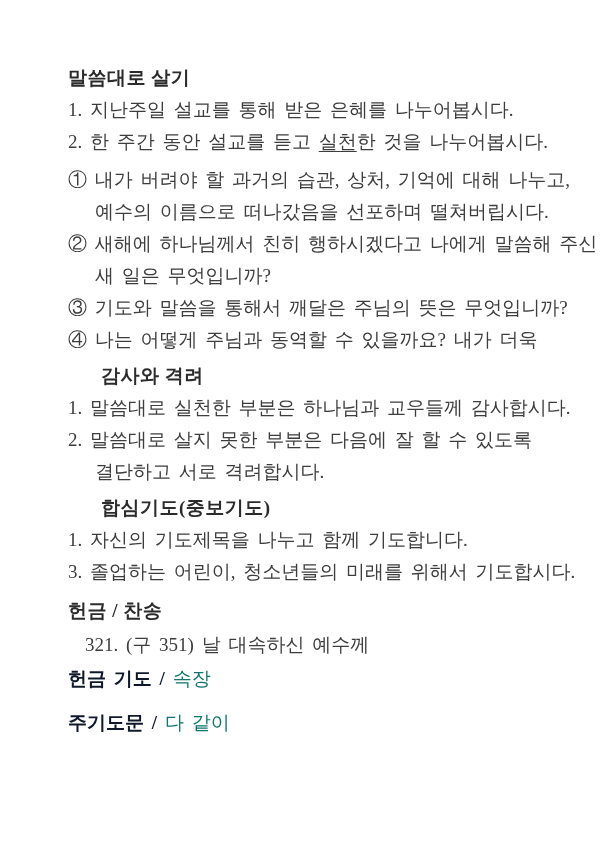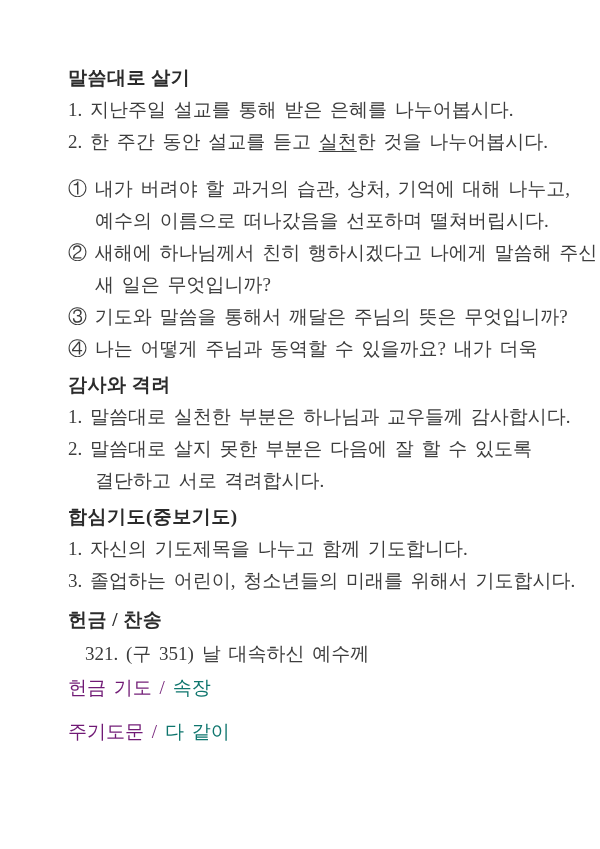--- a/index.html
+++ b/index.html
@@ -30,32 +30,32 @@
     white-space: nowrap;
   }
   .line {
     font-size: 19px;
     line-height: 32px;
     word-spacing: 3px;
     white-space: nowrap;
   }
   .indent { padding-left: 27px; }
   .hymn-indent { padding-left: 17px; }
-  .circled-start { margin-top: 15px; }
-  .sec-gap { margin-top: 4px; }
+  .circled-start { margin-top: 6px; }
+  .sec-gap { margin-top: 4px; margin-left: 33px; }
   .offering-gap { margin-top: 6px; }
   .lords-gap { margin-top: 10px; }
   .tall { line-height: 34px; }
   .u {
     text-decoration: underline;
     text-underline-offset: 3px;
   }
   .lbl {
-    font-weight: normal;
-    color: #701a75;
+    font-weight: bold;
+    color: #0f172a;
     text-align: right;
   }
   .val {
     color: #0f766e;
     margin-left: 8px;
   }
 </style>
 </head>
 <body>
 

